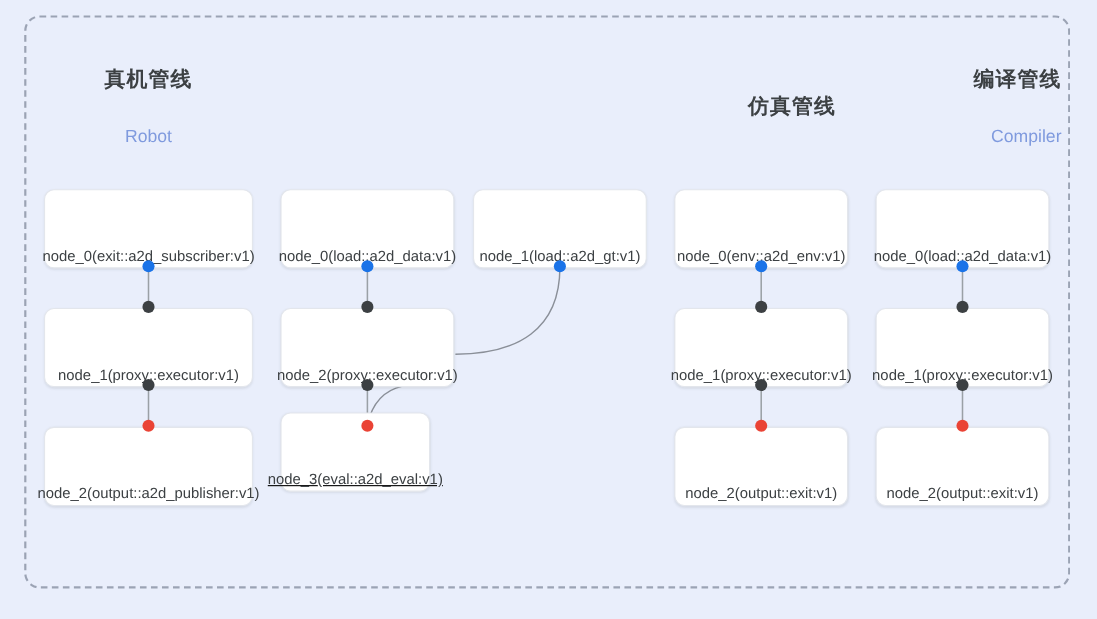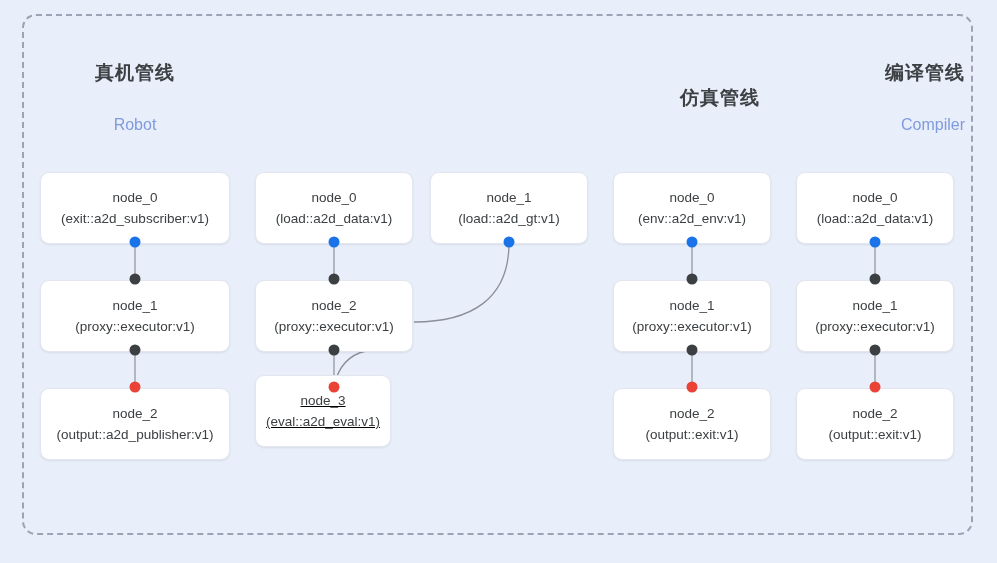--- a/index.html
+++ b/index.html
@@ -72,22 +72,22 @@
 
   
   .node-card {
     position: absolute;
     box-sizing: border-box;
     background: #ffffff;
     border: 1px solid #e3e6ec;
     border-radius: 9px;
     box-shadow: 0 1px 2px rgba(60,64,67,0.10);
     display: flex;
-    flex-direction: column;
-    align-items: center;
+    flex-direction: row;
+    align-items: flex-end;
     justify-content: center;
     z-index: 3;
   }
   .node-card .node-id {
     font-size: 13.5px;
     color: #3c4043;
     line-height: 21px;
     white-space: nowrap;
   }
   .node-card .node-type {

